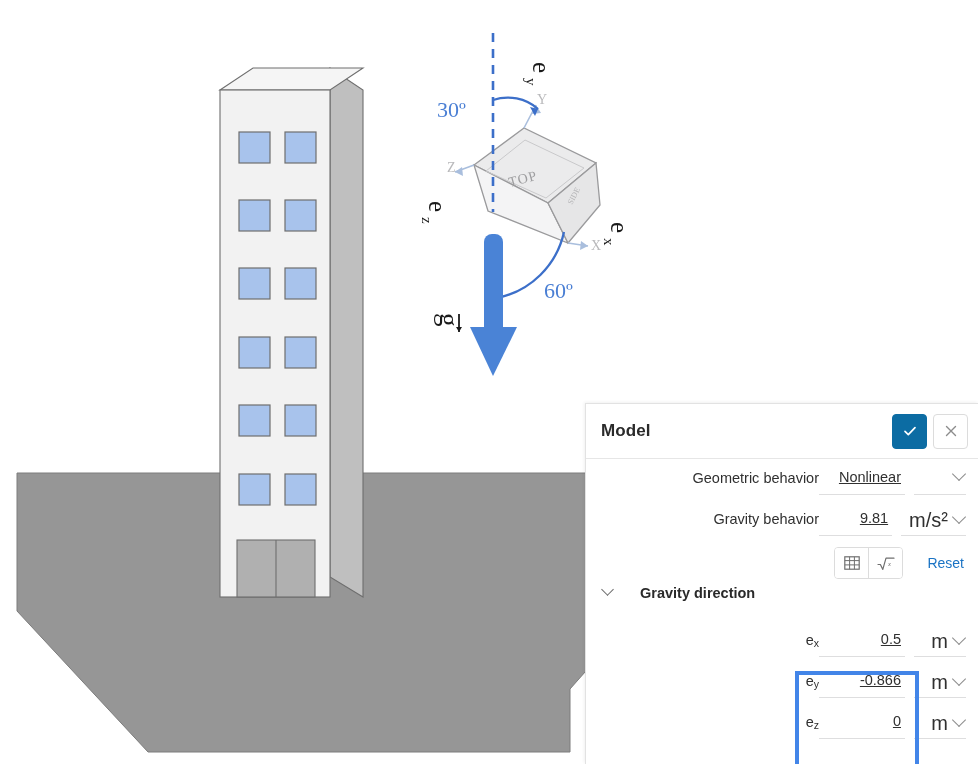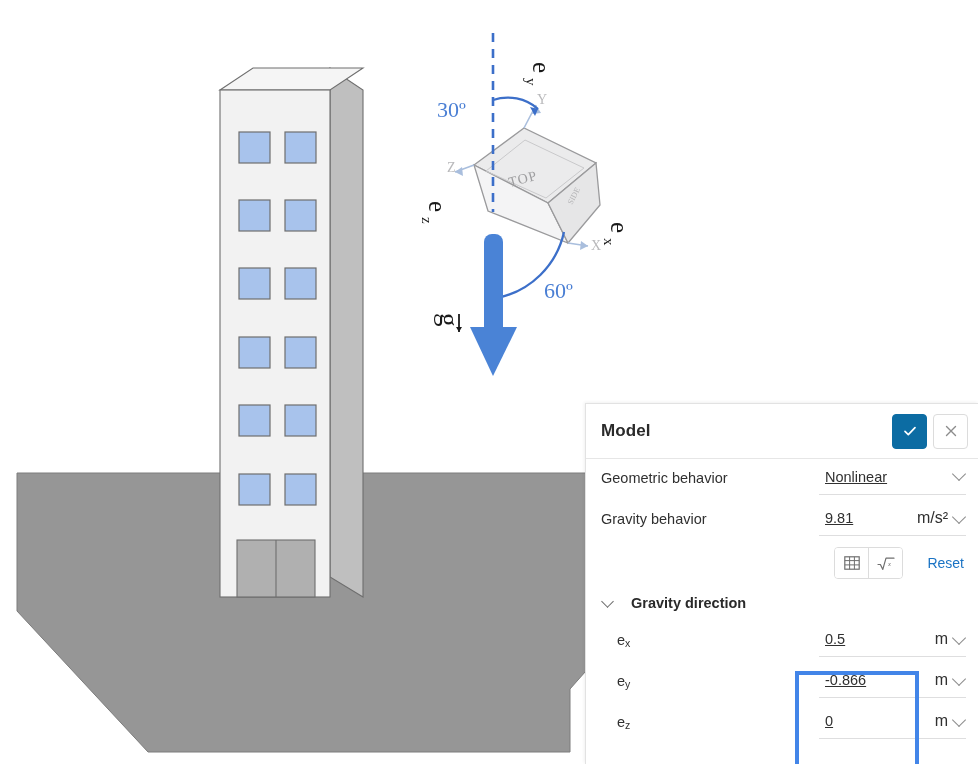--- a/index.html
+++ b/index.html
@@ -81,20 +81,21 @@
     flex: 1;
     padding: 0 12px 0 15px;
     box-sizing: border-box;
     position: relative;
   }
 
   .prop-row {
     display: flex;
     align-items: flex-start;
     height: 41px;
+    text-align: right;
   }
   .prop-label {
     font-size: 14.5px;
     color: #303030;
     width: 218px;
     flex: 0 0 218px;
     padding-top: 11px;
     box-sizing: border-box;
   }
   .prop-value {
@@ -110,30 +111,31 @@
     padding: 10px 4px 0 6px;
     box-sizing: border-box;
     height: 36px;
     cursor: text;
     text-decoration: underline;
   }
   .unit {
     flex: 0 0 auto;
     min-width: 52px;
     border-bottom: 1px solid #dededf;
-    font-size: 16px;
+    font-size: 20px;
     color: #303030;
     padding: 10px 2px 0 8px;
     box-sizing: border-box;
     height: 36px;
     display: flex;
     align-items: flex-start;
     justify-content: flex-end;
     gap: 6px;
     cursor: pointer;
+    margin-left: 9px;
   }
   .unit .cv { margin-top: 2px; }
   .unit-text { line-height: 1; }
 
   .chev {
     display: inline-block;
     width: 9px; height: 9px;
     border-right: 1.6px solid #8d8d8d;
     border-bottom: 1.6px solid #8d8d8d;
     transform: rotate(45deg);
@@ -167,23 +169,23 @@
   .reset-link {
     color: #1a73c4;
     font-size: 14px;
     margin-left: 24px;
     cursor: pointer;
   }
 
   
   .group-head {
     display: flex;
-    align-items: center;
+    align-items: flex-start;
     height: 36px;
-    gap: 19px;
+    gap: 28px;
     cursor: pointer;
   }
   .group-caret {
     width: 8px; height: 8px;
     border-right: 1.8px solid #6a6a6a;
     border-bottom: 1.8px solid #6a6a6a;
     transform: rotate(45deg);
     margin-bottom: 4px;
     margin-left: 2px;
   }

